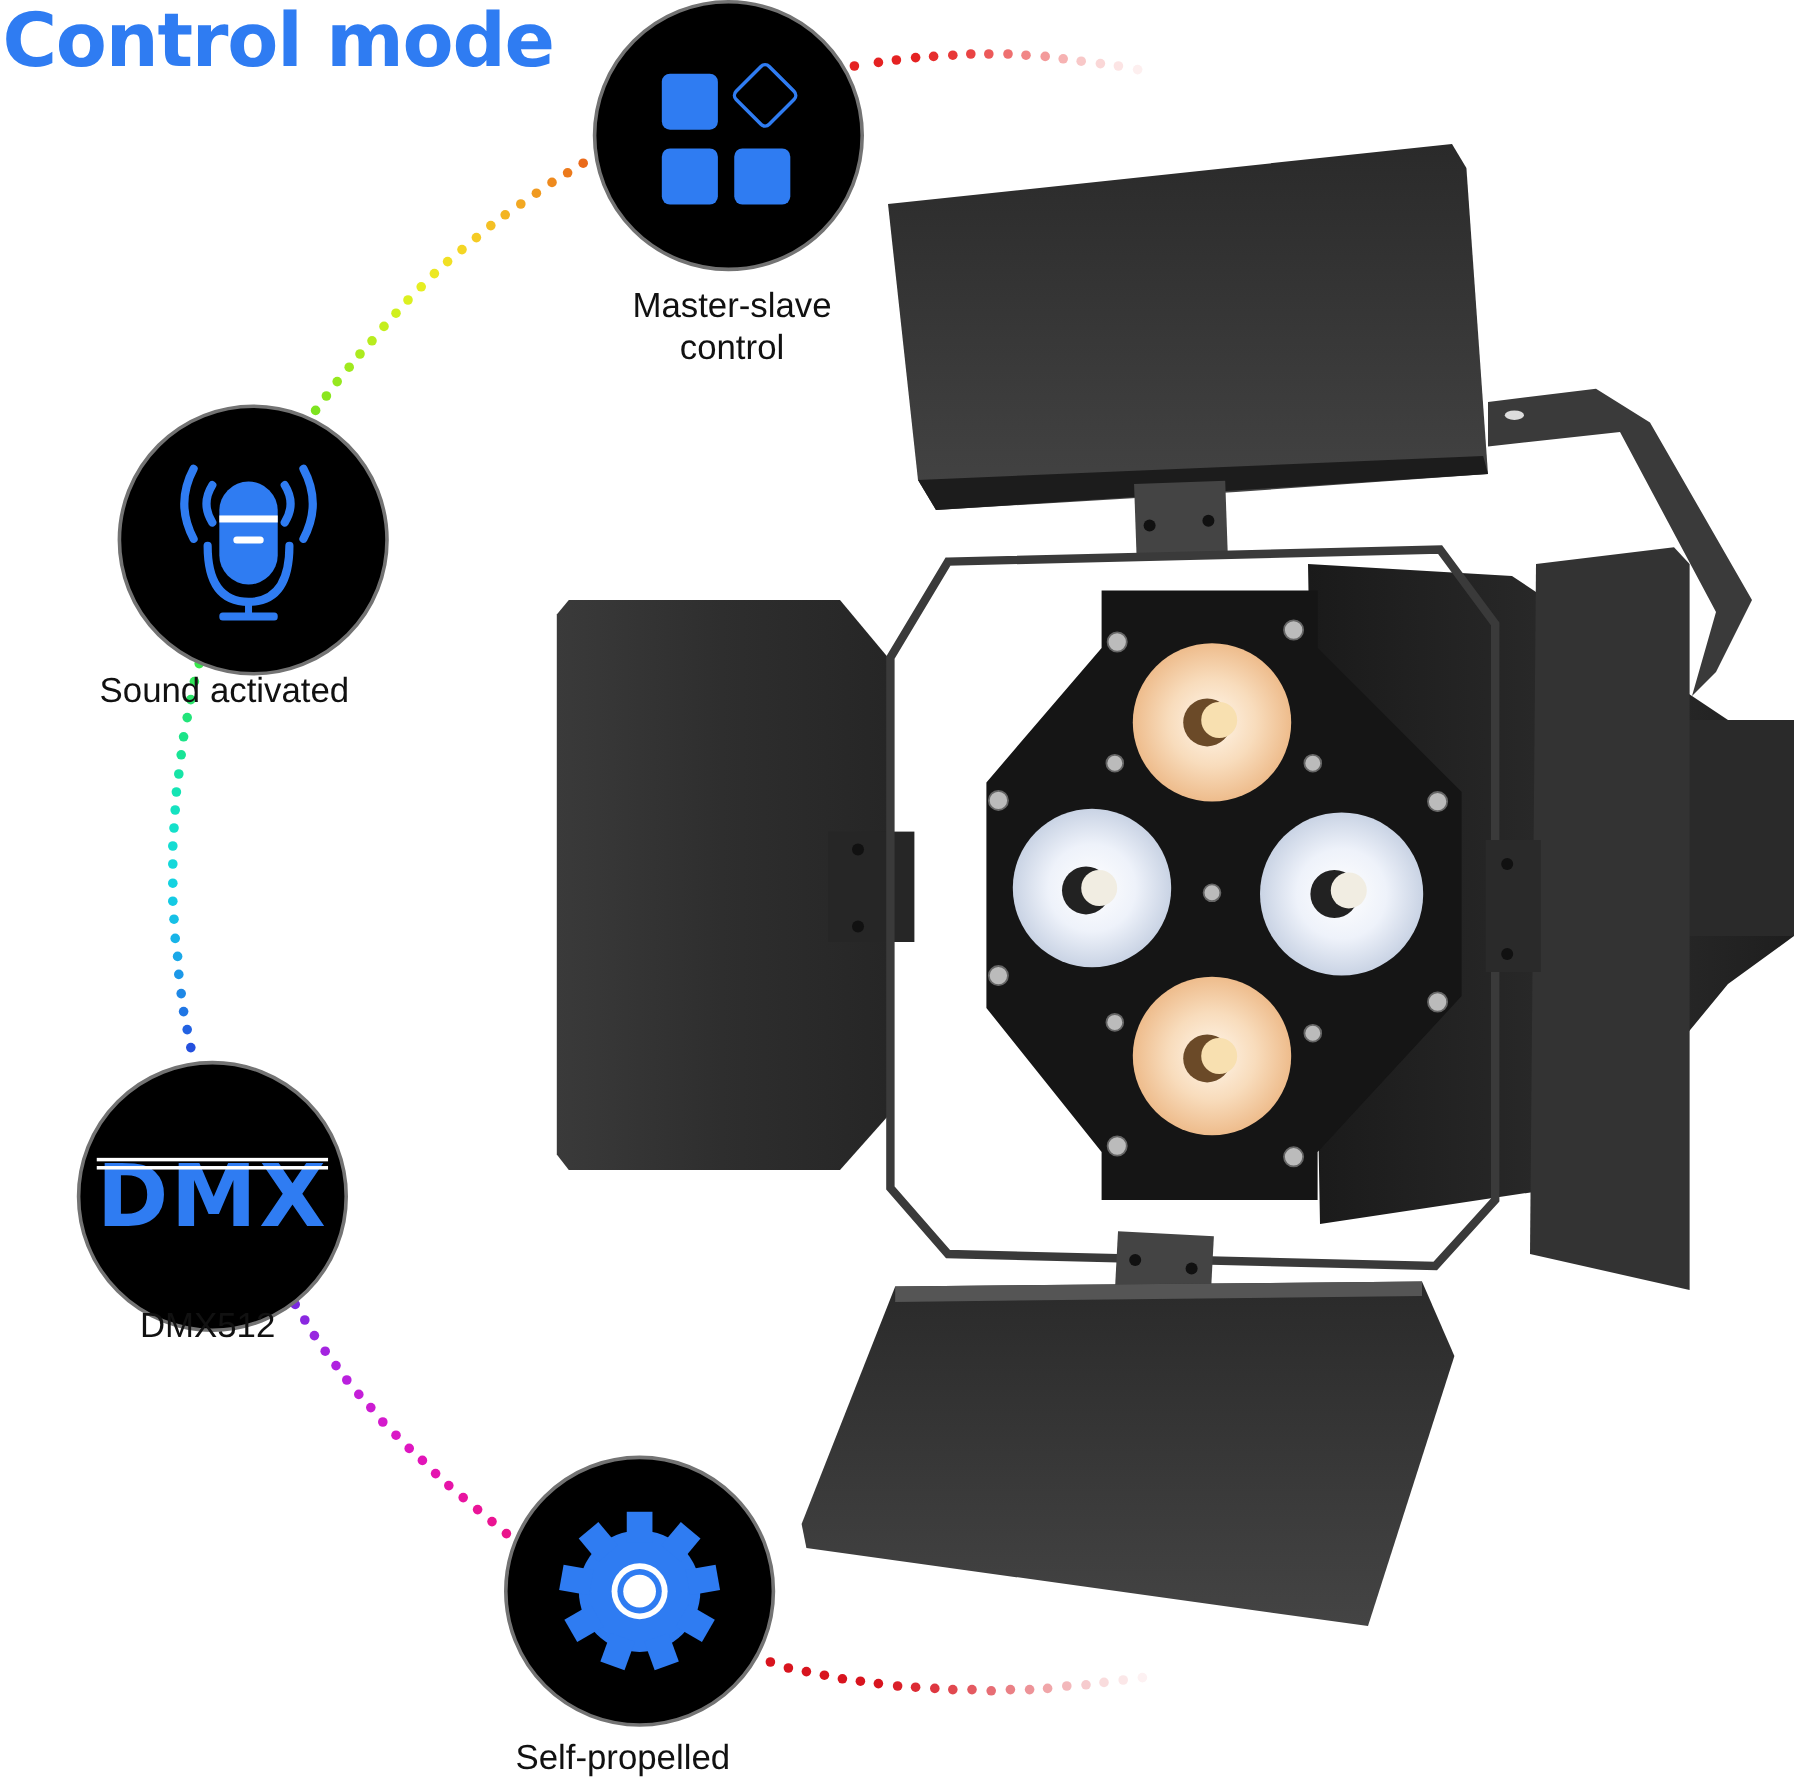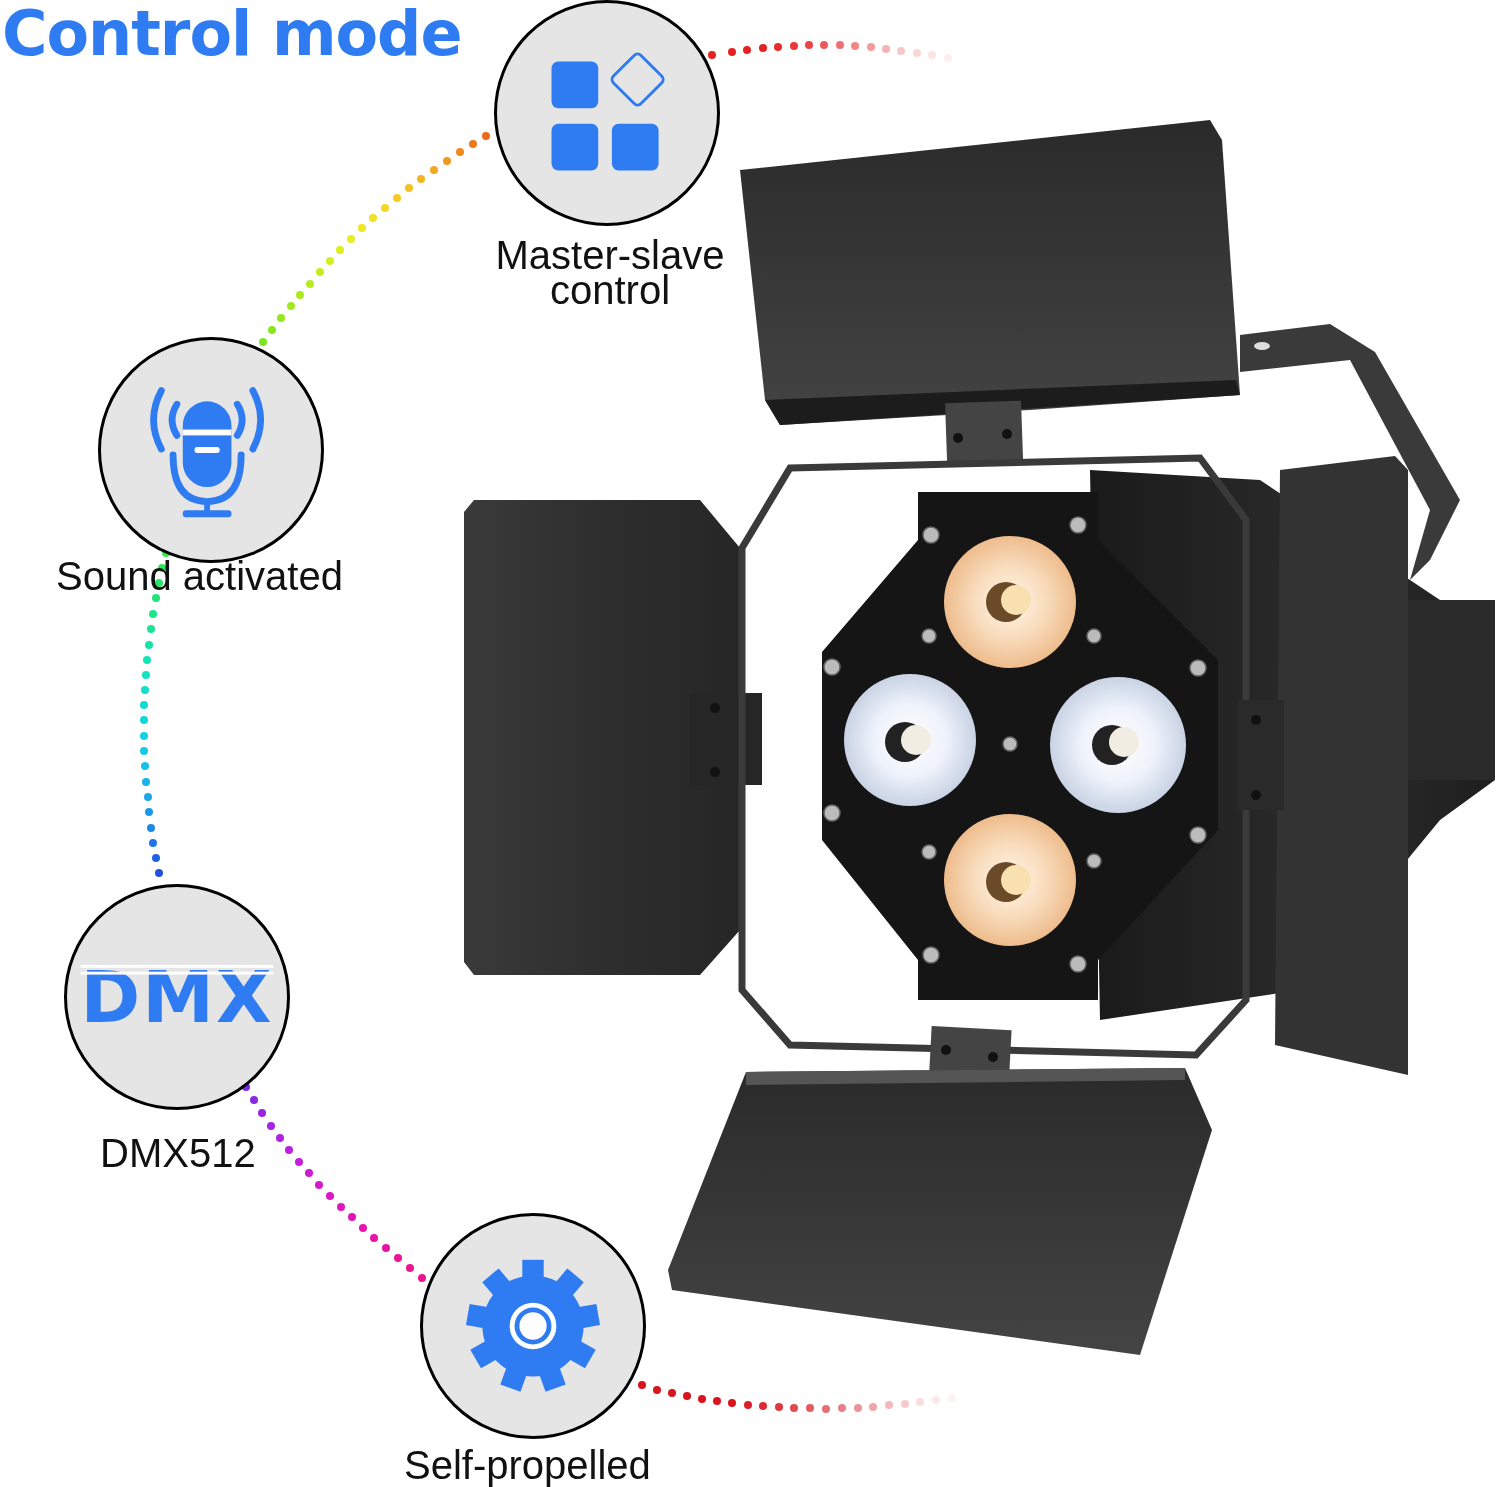--- a/index.html
+++ b/index.html
@@ -1,21 +1,21 @@
 <!DOCTYPE html>
 <html><head>
 <meta charset="utf-8">
 <style>
   html,body{margin:0;padding:0;background:#ffffff;}
   body{width:1500px;height:1487px;position:relative;overflow:hidden;font-family:"Liberation Sans",sans-serif;}
   .title{position:absolute;left:2px;top:-6px;font-family:"DejaVu Sans",sans-serif;font-weight:bold;font-size:62px;letter-spacing:-1px;color:#2f7cf2;line-height:80px;}
   .arc{position:absolute;left:0;top:0;width:1500px;height:1487px;}
   .feature{position:absolute;}
-  .circle{position:absolute;border:3px solid #000000;border-radius:50%;background:#e5e5e5;box-sizing:border-box;}
-  .label{position:absolute;color:#111;font-size:40px;text-align:center;line-height:35px;white-space:nowrap;}
+  .circle{position:absolute;border:3px solid #737373;border-radius:50%;background:#000000;box-sizing:border-box;}
+  .label{position:absolute;color:#111;font-size:29px;text-align:center;line-height:35px;white-space:nowrap;}
   .circle svg{position:absolute;left:0;top:0;width:100%;height:100%;}
   .dmx-text{position:absolute;left:0;top:0;width:100%;height:100%;display:flex;align-items:center;justify-content:center;font-family:"DejaVu Sans",sans-serif;font-weight:bold;font-size:72px;color:#2f7cf2;letter-spacing:2px;}
   .product{position:absolute;left:0;top:0;width:1500px;height:1487px;}
 </style>
 </head>
 <body>
 
 <div class="title">Control mode</div>
 
 <svg class="arc" viewBox="0 0 1500 1487">
@@ -276,21 +276,21 @@
 </div>
 
 <div class="feature">
   <div class="circle" style="left:64px;top:884px;width:226px;height:226px;">
     <div class="dmx-text">DMX</div>
     <svg viewBox="0 0 226 226">
       <rect x="14" y="80" width="198" height="3" fill="#fff"></rect>
       <rect x="14" y="87" width="198" height="3" fill="#fff"></rect>
     </svg>
   </div>
-  <div class="label" style="left:100px;top:1136px;width:146px;">DMX512</div>
+  <div class="label" style="left:100px;top:1088px;width:146px;">DMX512</div>
 </div>
 
 <div class="feature">
   <div class="circle" style="left:420px;top:1213px;width:226px;height:226px;">
     <svg viewBox="0 0 226 226">
       <g transform="translate(113 113)" fill="#2f7cf2">
         <circle r="52"></circle>
         <g>
           <rect x="-11" y="-68" width="22" height="26"></rect>
           <rect x="-11" y="-68" width="22" height="26" transform="rotate(40)"></rect>

